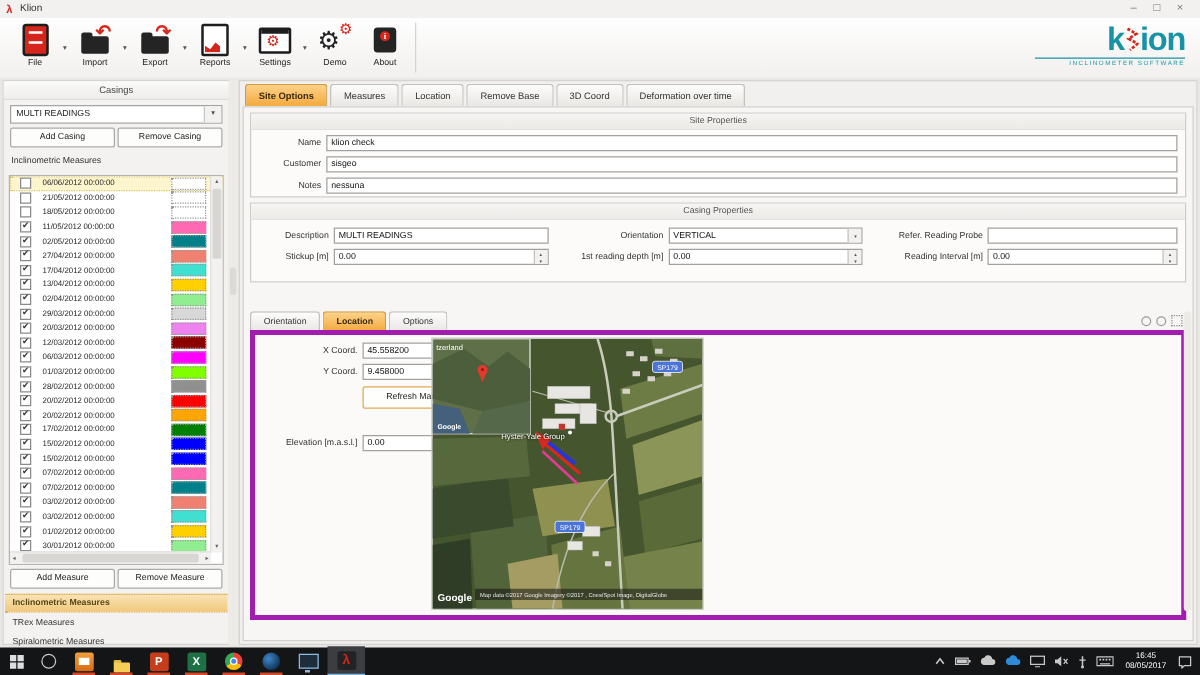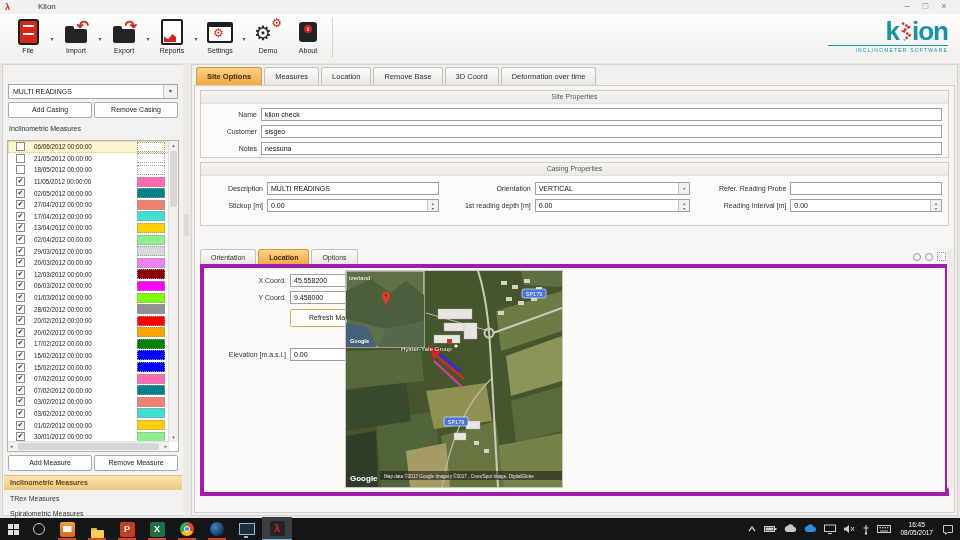--- a/index.html
+++ b/index.html
@@ -1,21 +1,21 @@
 <!DOCTYPE html>
 <html><head>
 <meta charset="utf-8">
 <style>
   html,body{margin:0;padding:0;background:#777;}
   #app{position:relative;width:960px;height:540px;overflow:hidden;background:#e9e7e4;
        font-family:"Liberation Sans",sans-serif;-webkit-font-smoothing:antialiased;cursor:default;}
   
   .titlebar{position:absolute;left:0;top:0;right:0;height:14px;background:#f2f1ef;border-bottom:1px solid #dcdad7;}
   .titlebar .appico{position:absolute;left:5px;top:2px;font-size:9px;font-weight:bold;color:#d42b1e;line-height:10px;}
-  .titlebar .ttl{position:absolute;left:16px;top:2px;font-size:8px;color:#333;margin-left:22px;}
+  .titlebar .ttl{position:absolute;left:16px;top:2px;font-size:8px;color:#333;}
   .wctl{position:absolute;top:1px;right:8px;font-size:9px;color:#777;letter-spacing:0;}
   .wctl span{display:inline-block;width:16px;text-align:center;}
   
   .toolbar{position:absolute;left:0;top:14px;right:0;height:49px;background:linear-gradient(#fefefe,#f2f0ee);border-bottom:1px solid #d8d5d2;}
   .tb-row{position:absolute;left:8px;top:2px;height:45px;display:flex;align-items:flex-start;}
   .tbtn{width:40px;height:44px;text-align:center;position:relative;border-radius:2px;}
   .tbtn .ic{height:28px;margin-top:2px;display:flex;align-items:center;justify-content:center;}
   .tbtn .lb{font-size:7px;color:#222;margin-top:1px;}
   .tb-arrow{width:8px;height:44px;display:flex;align-items:center;justify-content:center;font-size:6px;color:#555;}
   .tb-sep{width:1px;height:40px;background:#d5d2cf;margin:2px 4px 0 4px;}
@@ -212,20 +212,21 @@
         </svg>
         <span>ion</span>
       </span>
       <div class="tag">INCLINOMETER SOFTWARE</div>
     </div>
   </div>
 
   <div class="content">
 
     <div class="sidebar">
+      <div class="cas-h">Casings</div>
       <div class="combo">
         <span>MULTI READINGS</span>
         <span class="cArr">▾</span>
       </div>
       <div class="sbtn" style="left:5px;top:37px;width:82px;">Add Casing</div>
       <div class="sbtn" style="right:5px;top:37px;width:82px;">Remove Casing</div>
       <div class="lab" style="left:6px;top:60px;">Inclinometric Measures</div>
 
       <div class="mlist">
         <div id="measure-rows">

